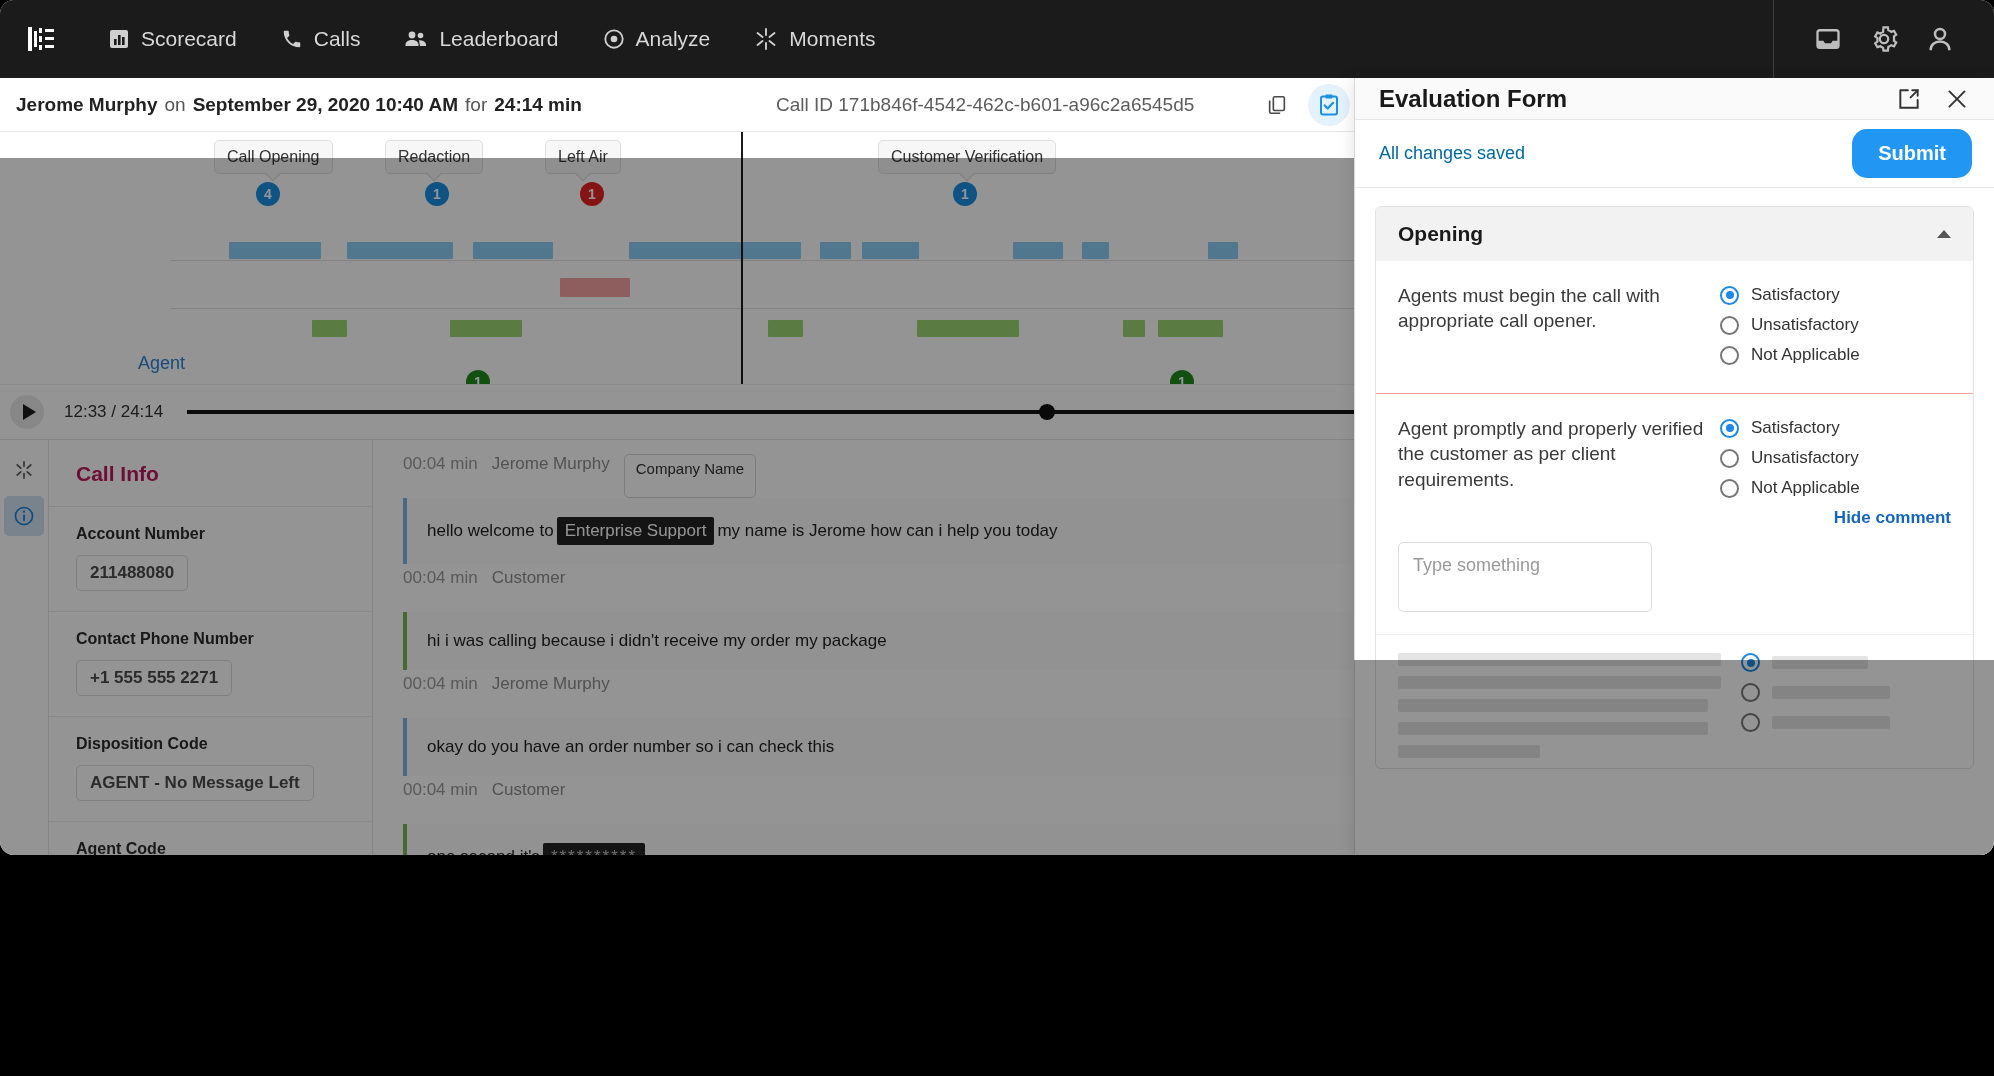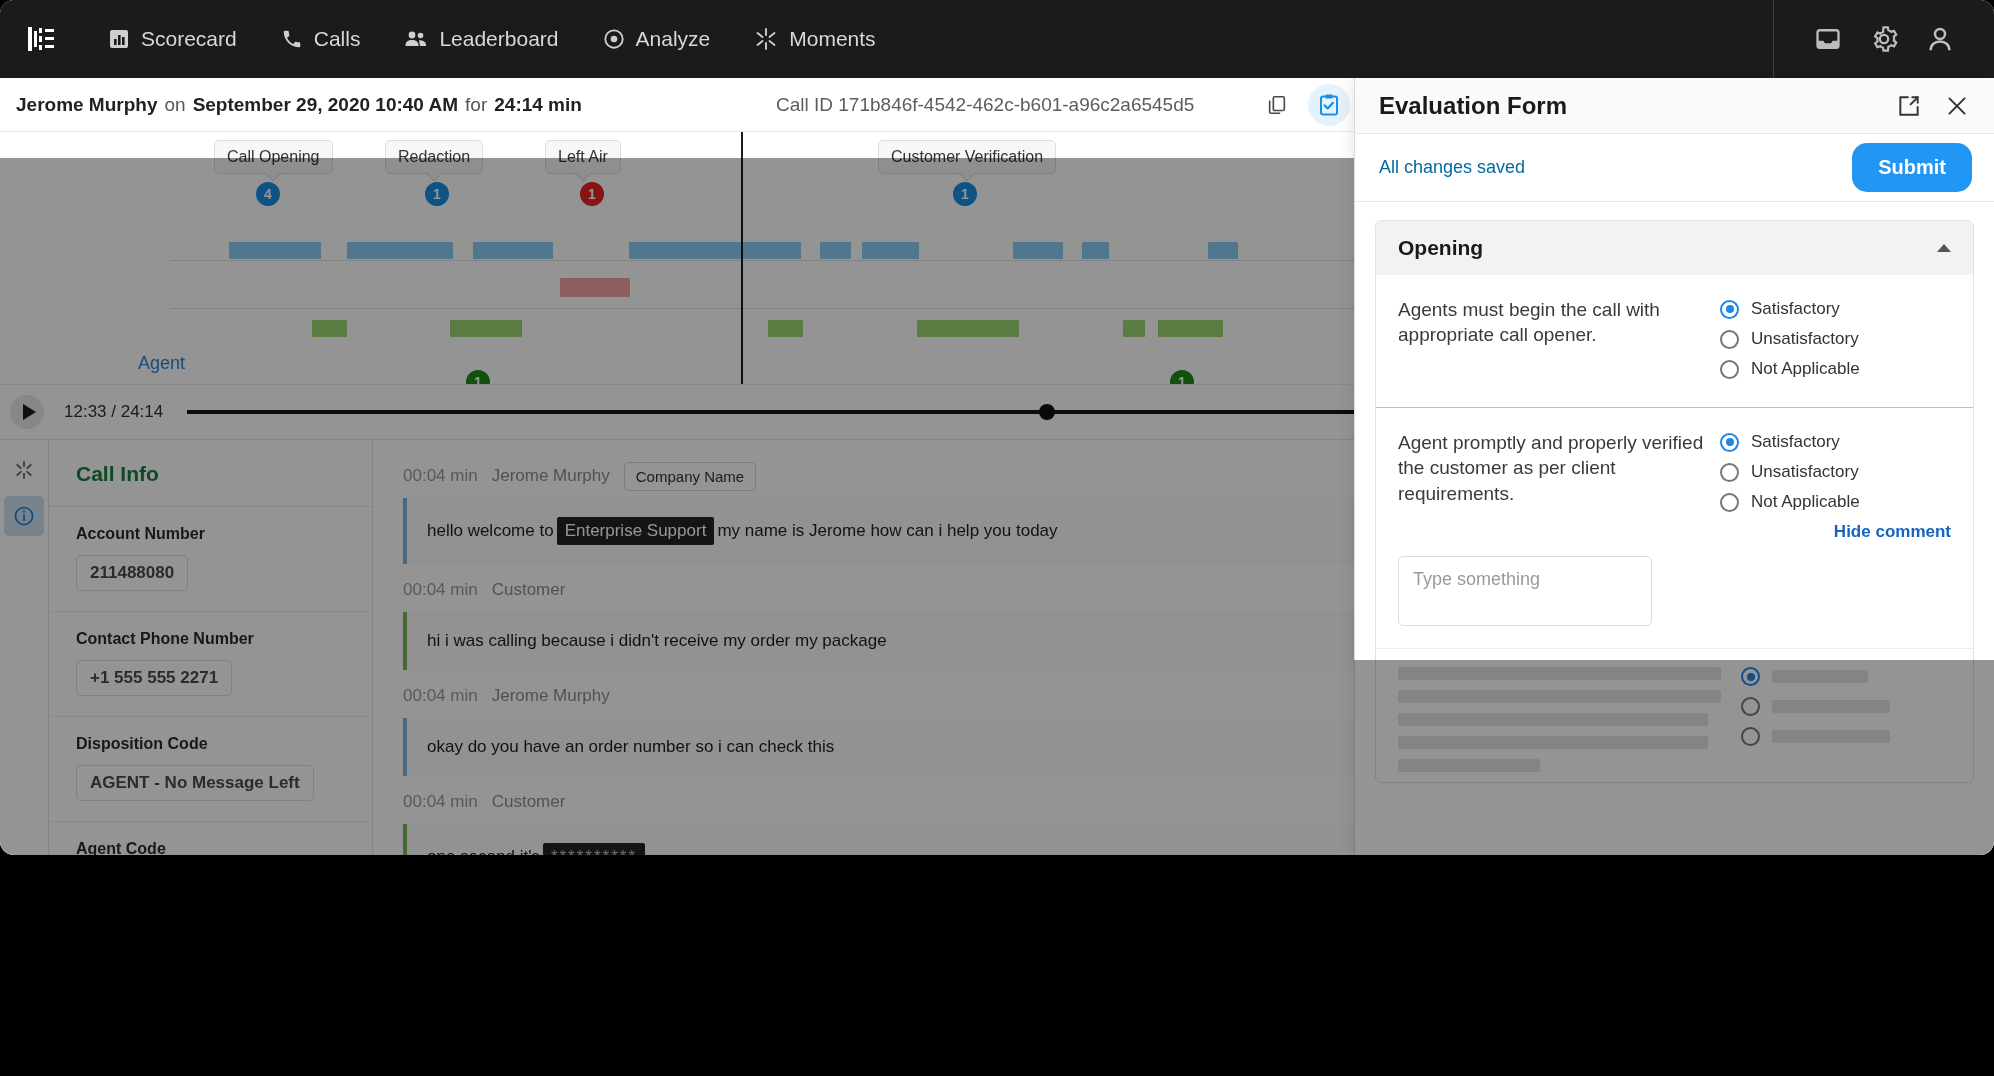--- a/index.html
+++ b/index.html
@@ -229,21 +229,21 @@
     cursor: pointer;
   }
   .rail-btn.active { background: #cfe2f3; }
 
   .callinfo {
     width: 324px;
     border-right: 1px solid #e6e6e6;
     background: #fff;
   }
   .ci-title {
-    font-size: 21px; font-weight: bold; color: #15803d;
+    font-size: 21px; font-weight: bold; color: #be185d;
     padding: 22px 0 20px 27px;
     border-bottom: 1px solid #e8e8e8;
   }
   .ci-row { padding: 18px 27px 20px 27px; border-bottom: 1px solid #ececec; font-weight: bold; }
   .ci-label { font-size: 16px; color: #2b2b2b; margin-bottom: 12px; }
   .ci-chip {
     display: inline-block;
     border: 1px solid #dcdcdc;
     border-radius: 5px;
     padding: 7px 13px;
@@ -253,21 +253,21 @@
   }
 
   .transcript {
     flex: 1;
     background: #fff;
     padding: 14px 30px 0 30px;
     overflow: hidden;
   }
   .tr-item { margin-bottom: 4px; }
   .tr-head {
-    display: flex; align-items: center;
+    display: flex; 
     height: 44px;
     gap: 14px;
   }
   .tr-time { font-size: 17px; color: #9a9a9a; }
   .tr-name { font-size: 17px; color: #8d8d8d; }
   .tr-chip {
     border: 1px solid #d6d6d6;
     border-radius: 5px;
     padding: 5px 11px;
     font-size: 15px;
@@ -322,21 +322,21 @@
   .evalpanel {
     position: absolute;
     left: 1354px; top: 78px;
     width: 640px; height: 777px;
     background: #fff;
     border-left: 1px solid #d8d8d8;
     box-shadow: -3px 0 14px rgba(0,0,0,0.09);
     overflow: hidden;
   }
   .ep-header {
-    height: 56px;
+    height: 42px;
     display: flex; align-items: center;
     padding: 0 24px;
     background: #fafafa;
     border-bottom: 1px solid #e6e6e6;
   }
   .ep-title { font-size: 24px; font-weight: bold; color: #1a1a1a; }
   .ep-header-actions { margin-left: auto; display: flex; gap: 22px; align-items: center; }
   .ep-savebar {
     height: 68px;
     display: flex; align-items: center;

